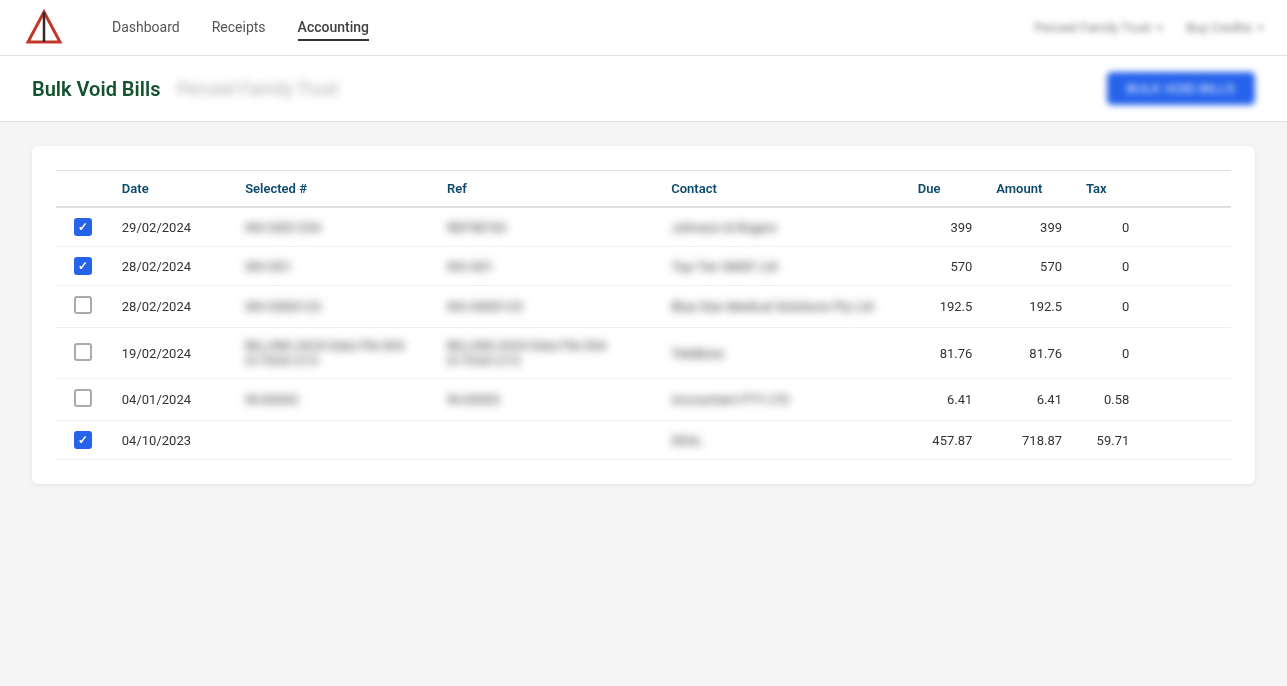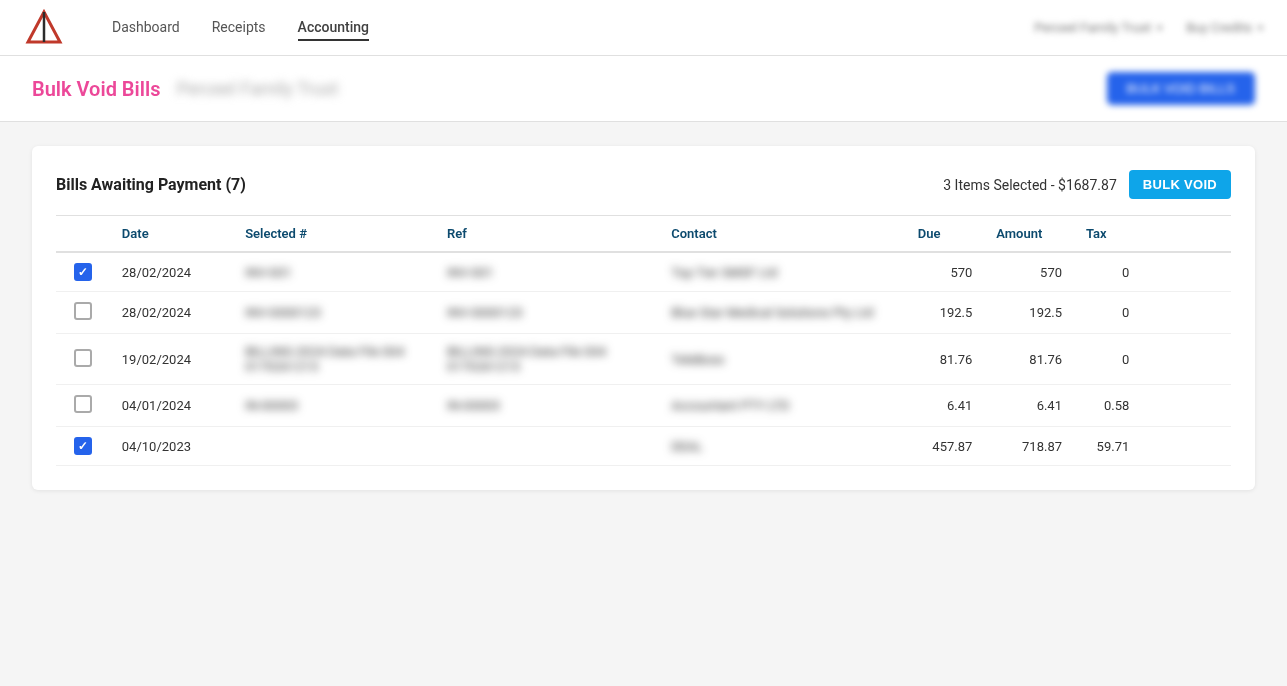--- a/index.html
+++ b/index.html
@@ -57,21 +57,21 @@
       background: #fff;
       border-bottom: 1px solid #e0e0e0;
       padding: 16px 32px;
       display: flex;
       align-items: center;
       gap: 16px;
     }
     .page-title {
       font-size: 20px;
       font-weight: 600;
-      color: #ec4899;
+      color: #14532d;
     }
     .entity-name {
       font-size: 18px;
       color: #aaa;
       font-weight: 400;
       filter: blur(4px);
     }
     .btn-primary {
       margin-left: auto;
       background: #2563eb;
@@ -218,44 +218,48 @@
 
 <div class="page-header">
   <h1 class="page-title">Bulk Void Bills</h1>
   <span class="entity-name">Perceel Family Trust</span>
   <button class="btn-primary">BULK VOID BILLS</button>
 </div>
 
 <div class="main-content">
   <div class="card">
 
-    <div class="section-header">
-      <span class="section-title">Bills Awaiting Payment (7)</span>
-      <div class="selection-info">
-        <span>3 Items Selected - $1687.87</span>
-        <button class="btn-bulk-void">BULK VOID</button>
-      </div>
-    </div>
 
     <table class="bills-table">
       <thead>
         <tr>
           <th class="col-check"></th>
           <th class="col-date">Date</th>
           <th class="col-invoice">Selected #</th>
           <th class="col-ref">Ref</th>
           <th class="col-contact">Contact</th>
           <th class="col-due">Due</th>
           <th class="col-amount">Amount</th>
           <th class="col-tax">Tax</th>
           <th class="col-extra"></th>
         </tr>
       </thead>
       <tbody id="table-body">
 
+      <tr>
+            <td class="col-check"><div class="custom-checkbox checked"></div></td>
+            <td class="col-date">29/02/2024</td>
+            <td class="col-invoice blurred">INV-0001234</td>
+            <td class="col-ref blurred">REF98765</td>
+            <td class="col-contact blurred">Johnson &amp; Rogers</td>
+            <td class="col-due">399</td>
+            <td class="col-amount">399</td>
+            <td class="col-tax">0</td>
+            <td class="col-extra blurred-light">&nbsp;</td>
+          </tr>
           <tr>
             <td class="col-check"><div class="custom-checkbox checked"></div></td>
             <td class="col-date">28/02/2024</td>
             <td class="col-invoice blurred">INV-001</td>
             <td class="col-ref blurred">INV-001</td>
             <td class="col-contact blurred">Top Tier SMSF Ltd</td>
             <td class="col-due">570</td>
             <td class="col-amount">570</td>
             <td class="col-tax">0</td>
             <td class="col-extra blurred-light">&nbsp;</td>

